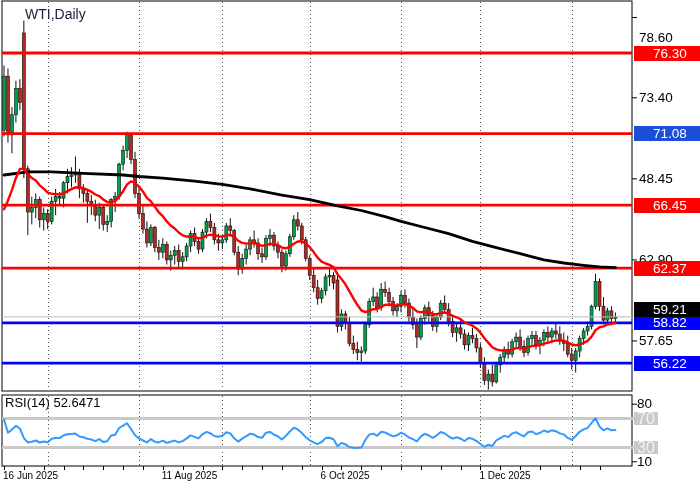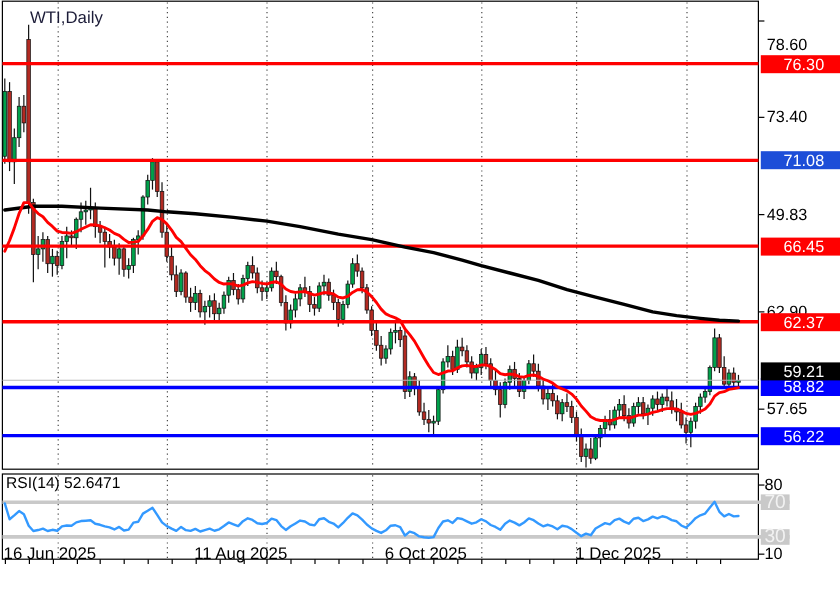--- a/index.html
+++ b/index.html
@@ -21,21 +21,21 @@
   }
   .chip{
     position:absolute;left:634px;font-size:13.5px;color:#fff;height:15px;line-height:15px;
     padding:0 19px;white-space:nowrap;
   }
   .graychip{
     position:absolute;left:634px;font-size:16px;color:#f2f2f2;height:13px;line-height:13px;
     padding:0 3px;background:#c9c9c9;
   }
   .xdate{
-    position:absolute;top:453px;font-size:14px;color:#000;white-space:nowrap;
+    position:absolute;top:470px;font-size:10px;color:#000;white-space:nowrap;
   }
 </style>
 </head>
 <body>
 
 <div class="chart">
   <svg id="plot" width="700" height="500">
       <rect x="2" y="1" width="630" height="390" fill="none" stroke="#000000" stroke-width="1"></rect>
       <rect x="2" y="395" width="630" height="71" fill="none" stroke="#000000" stroke-width="1"></rect>
       <line x1="48.5" y1="2" x2="48.5" y2="390" stroke="#4a4a4a" stroke-width="1" stroke-dasharray="1,3"></line>
@@ -411,21 +411,21 @@
       <line x1="540.5" y1="466" x2="540.5" y2="470" stroke="#000" stroke-width="1"></line>
       <line x1="560.5" y1="466" x2="560.5" y2="470" stroke="#000" stroke-width="1"></line>
       <line x1="580.5" y1="466" x2="580.5" y2="470" stroke="#000" stroke-width="1"></line>
       <line x1="600.5" y1="466" x2="600.5" y2="470" stroke="#000" stroke-width="1"></line>
     </svg>
   <div class="title">WTI,Daily</div>
   <div class="rsi-label">RSI(14) 52.6471</div>
   <div id="labels">
       <div class="ytick" style="top: 9.5px; margin-top: 20px;">78.60</div>
       <div class="ytick" style="top: 89.788px;">73.40</div>
-      <div class="ytick" style="top: 170.848px;">49.83</div>
+      <div class="ytick" style="top: 170.848px;">48.45</div>
       <div class="ytick" style="top: 251.908px;">62.90</div>
       <div class="ytick" style="top: 332.968px;">57.65</div>
       <div class="chip" style="top: 45.512px; background: rgb(255, 0, 0);">76.30</div>
       <div class="chip" style="top: 126.109px; background: #1d4ed8;">71.08</div>
       <div class="chip" style="top: 197.596px; background: rgb(255, 0, 0);">66.45</div>
       <div class="chip" style="top: 260.591px; background: rgb(255, 0, 0);">62.37</div>
       <div class="chip" style="top: 315.403px; background: rgb(0, 0, 255);">58.82</div>
       <div class="chip" style="top: 355.547px; background: rgb(0, 0, 255);">56.22</div>
       <div class="chip" style="top: 302.382px; background: rgb(0, 0, 0);">59.21</div>
       <div class="ytick" style="left: 637px; top: 396.2px;">80</div>

